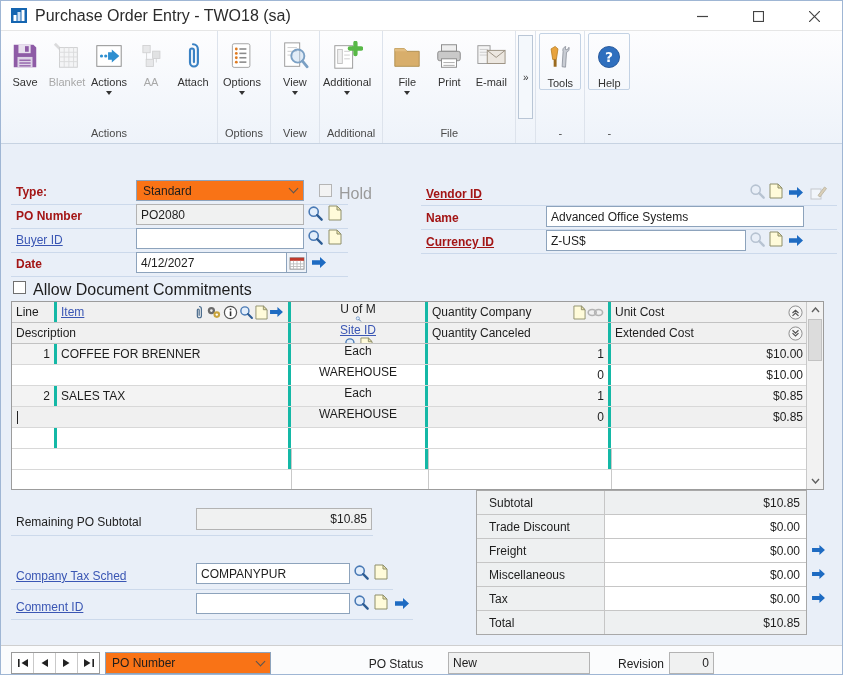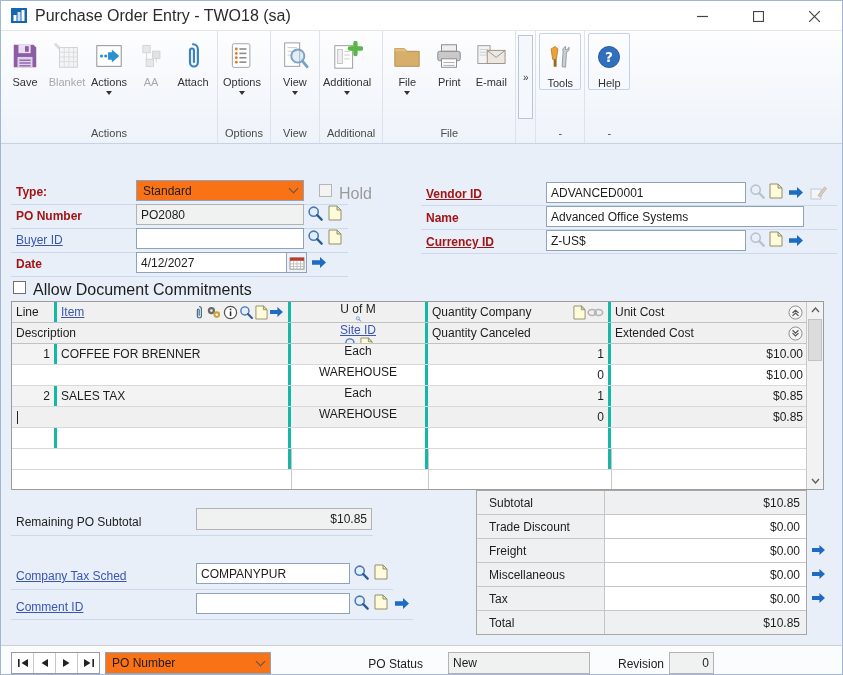--- a/index.html
+++ b/index.html
@@ -394,23 +394,20 @@
   <div class="ibtn" style="left:310px; top:255px;">
       <svg width="16" height="13" viewBox="0 0 16 13">
         <path d="M1 4.2h8V1l6 5.5L9 12V8.8H1z" fill="#1e6bc2"></path>
       </svg>
     </div>
 
   <div class="chk" style="left:12px; top:280px;"></div>
   <span class="chklbl" style="left:32px; top:280px;">Allow Document Commitments</span>
 
   <span class="lblred u" style="left:425px; top:186px;">Vendor ID</span>
-  <div class="tbox" style="left:545px; top:181px; width:200px;">
-      <span>ADVANCED0001</span>
-    </div>
   <div class="ibtn dim" style="left:748px; top:182px;">
       <svg width="17" height="17" viewBox="0 0 16 16">
         <circle cx="6.3" cy="6.3" r="4.3" fill="none" stroke="#7b8ea4" stroke-width="1.5"></circle>
         <line x1="9.6" y1="9.6" x2="13.8" y2="13.8" stroke="#7b8ea4" stroke-width="2.2" stroke-linecap="round"></line>
       </svg>
     </div>
   <div class="ibtn" style="left:768px; top:182px;">
       <svg width="14" height="16" viewBox="0 0 14 16">
         <path d="M1 1h8l4 4v10H1z" fill="#fffbda" stroke="#8f8f6b"></path>
         <path d="M9 1v4h4z" fill="#eee6ae" stroke="#8f8f6b"></path>
@@ -724,21 +721,21 @@
             <path d="M1 1l6.5 4L1 9z" fill="#222"></path>
             <rect x="9.4" y="1" width="1.6" height="8" fill="#222"></rect>
           </svg>
         </div>
     </div>
     <div class="ddown" style="left:104px; top:6px; width:166px; height:22px;">
       <span>PO Number</span>
         <span class="sp"></span>
         <span class="chev"></span>
     </div>
-    <span class="sbar-lbl" style="left:352px; top:11px; width:70px; text-align:right;">PO Status</span>
+    <span class="sbar-lbl" style="left:360px; top:11px; width:70px; text-align:center;">PO Status</span>
     <div class="tbox ro" style="left:447px; top:6px; width:142px; height:22px;">
         <span>New</span>
       </div>
     <span class="sbar-lbl" style="left:608px; top:11px; width:55px; text-align:right;">Revision</span>
     <div class="tbox ro right" style="left:668px; top:6px; width:45px; height:22px;">
         <span>0</span>
       </div>
   </div>
 
 </div>

